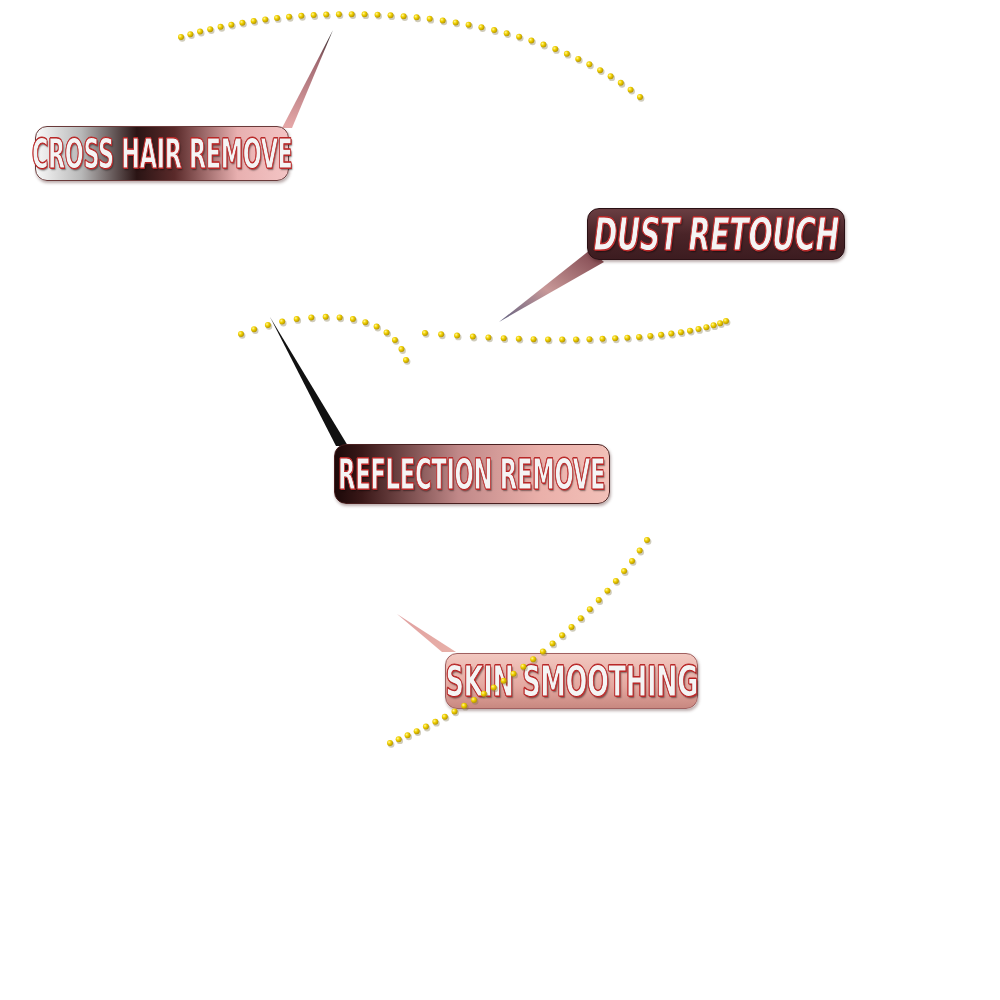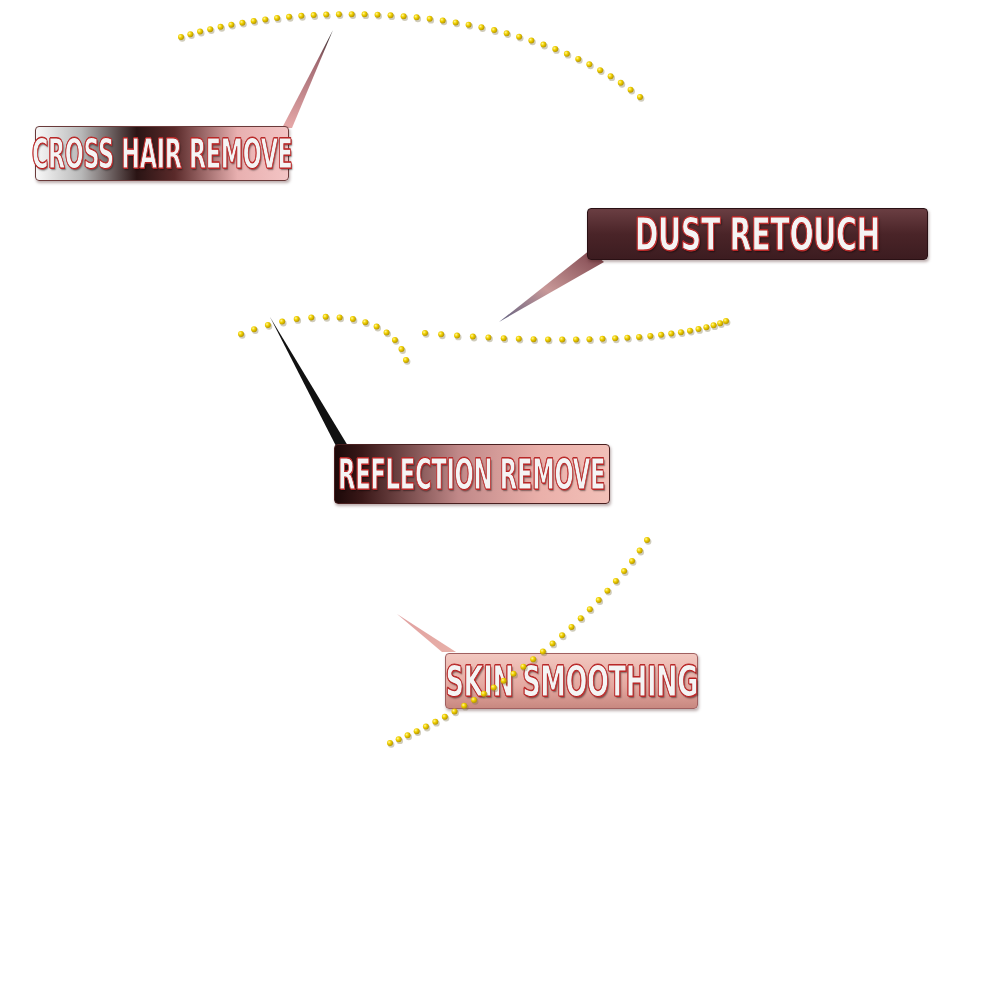--- a/index.html
+++ b/index.html
@@ -1,21 +1,21 @@
 <!DOCTYPE html>
 <html><head>
 <meta charset="utf-8">
 <style>
   html, body { margin:0; padding:0; background:#ffffff; }
   body { width:1000px; height:1000px; position:relative; overflow:hidden;
          font-family:"DejaVu Sans", sans-serif; }
   #canvas { position:absolute; left:0; top:0; width:1000px; height:1000px; }
   .badge {
     position:absolute; box-sizing:border-box;
-    border-radius:4px;
+    border-radius:12px;
     display:flex; align-items:center; justify-content:center;
     box-shadow: 1px 2px 3px rgba(60,20,20,0.35);
   }
   .badge-text {
     font-family:"DejaVu Sans", sans-serif;
     font-weight:bold;
     font-stretch:condensed;
     color:#f4f4f4;
     white-space:nowrap;
     letter-spacing:-0.5px;
@@ -24,23 +24,23 @@
     text-shadow:
       1px 1px 0 #c03030,
       -1px 0 0 #c03030,
       0 -1px 0 #c03030,
       2px 2px 2px rgba(0,0,0,0.45);
   }
   #badge-cross { left:35px; top:126px; width:254px; height:55px;
     background:linear-gradient(to right,#f8f8f8 0%,#b8b8b8 18%,#2a1414 40%,#5a2a2a 55%,#e8b0b0 80%,#f3c4c4 100%);
     border:1.5px solid #6a3a3a; }
   #badge-cross .badge-text { font-size:40px; transform:scaleX(0.62); }
-  #badge-dust { left:587px; top:208px; width:341px; height:52px;
+  #badge-dust { left:587px; top:208px; width:258px; height:52px;
     background:linear-gradient(to bottom,#6a3e42 0%,#4a2428 50%,#3c1c20 100%);
-    border:1.5px solid #2a1014; }
+    border:1.5px solid #2a1014;font-style:italic; }
   #badge-dust .badge-text { font-size:44px; transform:scaleX(0.72); }
   #badge-reflection { left:334px; top:444px; width:276px; height:60px;
     background:linear-gradient(to right,#1c0808 0%,#3a1818 10%,#c08888 45%,#eab0aa 75%,#f2c0b8 100%);
     border:1.5px solid #4a2020; }
   #badge-reflection .badge-text { font-size:42px; transform:scaleX(0.60); }
   #badge-skin { left:445px; top:653px; width:253px; height:56px;
     background:linear-gradient(to bottom,#f2c8c0 0%,#e4a8a0 60%,#c88880 100%);
     border:1.5px solid #a06060; }
   #badge-skin .badge-text { font-size:42px; transform:scaleX(0.68); }
 </style>

